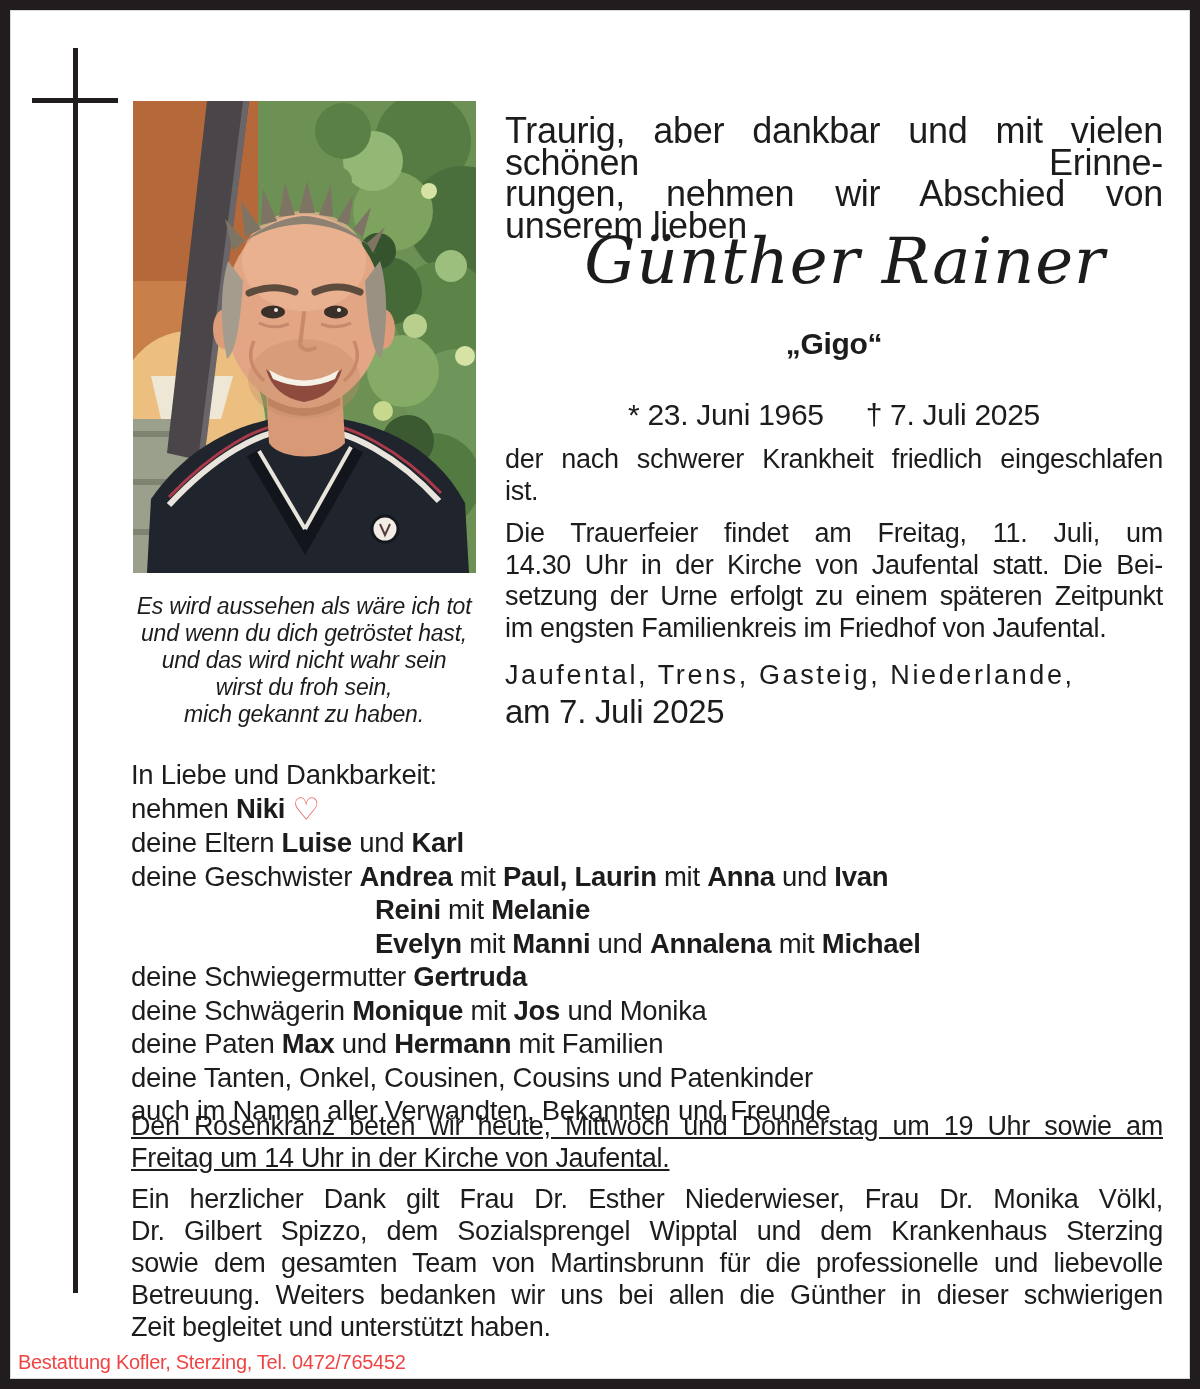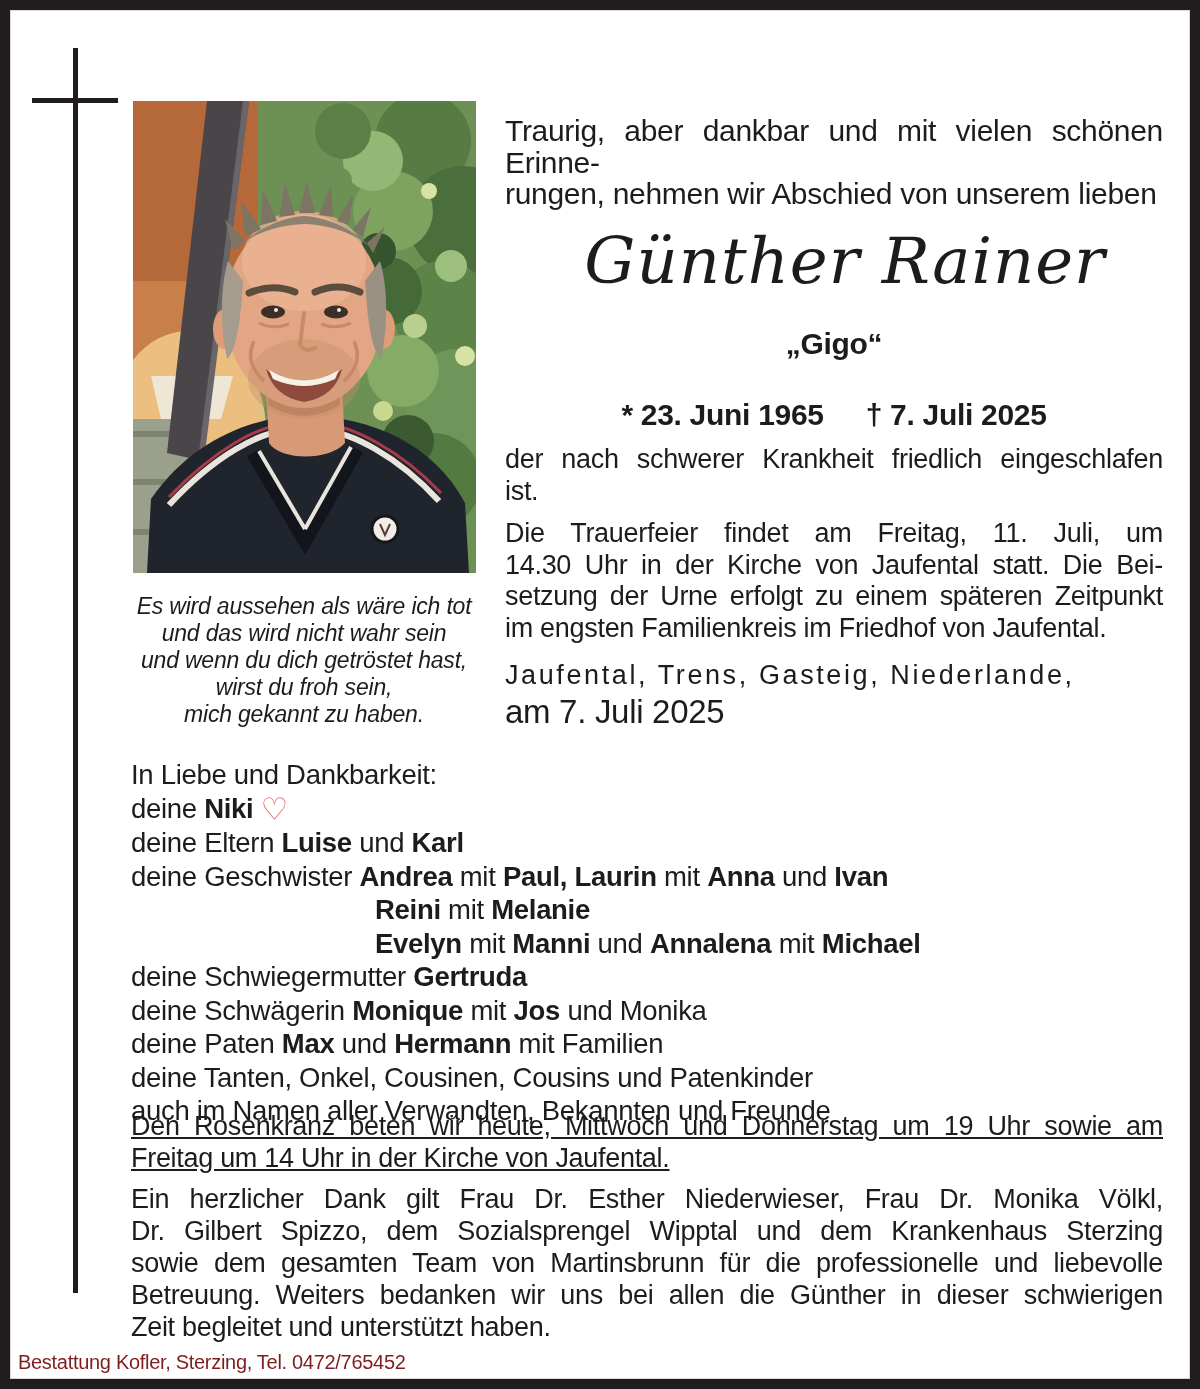--- a/index.html
+++ b/index.html
@@ -22,47 +22,47 @@
   .photo{position:absolute;left:123px;top:91px;width:343px;height:472px;overflow:hidden;}
   .photo svg{display:block;}
   
   .epitaph{
     position:absolute;left:94px;top:583px;width:400px;
     font-style:italic;font-size:23px;line-height:27px;
     text-align:center;letter-spacing:-0.2px;
   }
   
   .rcol{position:absolute;left:495px;top:0;width:658px;}
-  .intro{position:absolute;left:0;top:105px;width:658px;font-size:30px;line-height:31.5px;letter-spacing:-0.3px;}
+  .intro{position:absolute;left:0;top:105px;width:658px;font-size:36px;line-height:31.5px;letter-spacing:-0.3px;}
   .line{text-align:justify;text-align-last:justify;}
   .line:last-child{text-align:justify;text-align-last:auto;}
   .name{
     position:absolute;left:11px;top:203px;width:658px;
     font-family:"DejaVu Serif", serif;font-style:italic;
     font-size:64px;line-height:96px;text-align:center;letter-spacing:1px;
     white-space:nowrap;
   }
   .nickname{position:absolute;left:0;top:317px;width:658px;font-size:30px;font-weight:bold;text-align:center;letter-spacing:-0.3px;}
-  .dates{position:absolute;left:0;top:388px;width:658px;font-size:30px;font-weight:bold;text-align:center;letter-spacing:-0.3px;}
+  .dates{position:absolute;left:0;top:388px;width:658px;font-size:30px;font-weight:normal;text-align:center;letter-spacing:-0.3px;}
   .dates .death{margin-left:42px;}
   .passing{position:absolute;left:0;top:434px;width:658px;font-size:27px;line-height:31.5px;letter-spacing:-0.3px;}
   .funeral{position:absolute;left:0;top:508px;width:658px;font-size:27px;line-height:31.5px;letter-spacing:-0.3px;}
   .places{position:absolute;left:0;top:650px;width:658px;font-size:27px;line-height:31.5px;letter-spacing:2.6px;}
   .dateline{position:absolute;left:0;top:683px;width:658px;font-size:33px;letter-spacing:-0.3px;}
   
   .family{position:absolute;left:121px;top:748px;width:1010px;font-size:27.5px;line-height:33.5px;letter-spacing:-0.3px;}
   .fam-line{white-space:nowrap;}
   .fam-line.indent{padding-left:244px;}
   .b{font-weight:bold;}
   .heart{color:#e87272;font-size:31px;margin-left:7px;vertical-align:-2px;font-family:"DejaVu Sans", sans-serif;}
   
   .rosary{position:absolute;left:121px;top:1100px;width:1032px;font-size:27px;line-height:32px;letter-spacing:-0.3px;text-decoration:underline;}
   .thanks{position:absolute;left:121px;top:1173px;width:1032px;font-size:27px;line-height:32px;letter-spacing:-0.3px;}
   
-  .footer{position:absolute;left:8px;top:1341px;font-size:20px;letter-spacing:-0.3px;color:#7f1d1d;}
+  .footer{position:absolute;left:8px;top:1341px;font-size:20px;letter-spacing:-0.3px;color:#ef4444;}
 </style>
 </head>
 <body>
 
 <div class="page">
   <div class="inner">
 
     <div class="cross-v"></div>
     <div class="cross-h"></div>
 
@@ -160,22 +160,22 @@
         <path d="M133,268 Q171,302 209,268 Q202,296 171,301 Q141,296 133,268 Z" fill="#8e4a3c"></path>
         <path d="M136,269 Q171,290 206,269 L202,278 Q171,292 140,278 Z" fill="#f6f1e6"></path>
 
         <circle cx="252" cy="428" r="13" fill="#f2ede4" stroke="#14171d" stroke-width="3"></circle>
         <path d="M247,423 L252,434 L257,423" fill="none" stroke="#5a3a40" stroke-width="2"></path>
       </svg>
     </div>
 
     <div class="epitaph">
       <div>Es wird aussehen als wäre ich tot</div>
+      <div>und wenn du dich getröstet hast,</div>
       <div>und das wird nicht wahr sein</div>
-      <div>und wenn du dich getröstet hast,</div>
       <div>wirst du froh sein,</div>
       <div>mich gekannt zu haben.</div>
     </div>
 
     <div class="rcol">
       <div class="intro">
           <div class="line">Traurig, aber dankbar und mit vielen schönen Erinne-</div>
           <div class="line">rungen, nehmen wir Abschied von unserem lieben</div>
         </div>
       <div class="name">Günther Rainer</div>
@@ -193,21 +193,21 @@
           <div class="line">setzung der Urne erfolgt zu einem späteren Zeitpunkt</div>
           <div class="line">im engsten Familienkreis im Friedhof von Jaufental.</div>
         </div>
       <div class="places">Jaufental, Trens, Gasteig, Niederlande,</div>
       <div class="dateline">am 7. Juli 2025</div>
     </div>
 
     <div class="family">
       <div class="fam-line">In Liebe und Dankbarkeit:</div>
       <div>
-          <div class="fam-line"><span>deine </span><span class="b">Niki</span><span class="heart">♡</span></div>
+          <div class="fam-line"><span>nehmen </span><span class="b">Niki</span><span class="heart">♡</span></div>
           <div class="fam-line"><span>deine Eltern </span><span class="b">Luise</span><span> und </span><span class="b">Karl</span></div>
           <div class="fam-line"><span>deine Geschwister </span><span class="b">Andrea</span><span> mit </span><span class="b">Paul, Laurin</span><span> mit </span><span class="b">Anna</span><span> und </span><span class="b">Ivan</span></div>
           <div class="fam-line indent"><span class="b">Reini</span><span> mit </span><span class="b">Melanie</span></div>
           <div class="fam-line indent"><span class="b">Evelyn</span><span> mit </span><span class="b">Manni</span><span> und </span><span class="b">Annalena</span><span> mit </span><span class="b">Michael</span></div>
           <div class="fam-line"><span>deine Schwiegermutter </span><span class="b">Gertruda</span></div>
           <div class="fam-line"><span>deine Schwägerin </span><span class="b">Monique</span><span> mit </span><span class="b">Jos</span><span> und Monika</span></div>
           <div class="fam-line"><span>deine Paten </span><span class="b">Max</span><span> und </span><span class="b">Hermann</span><span> mit Familien</span></div>
           <div class="fam-line"><span>deine Tanten, Onkel, Cousinen, Cousins und Patenkinder</span></div>
           <div class="fam-line"><span>auch im Namen aller Verwandten, Bekannten und Freunde</span></div>
         </div>

